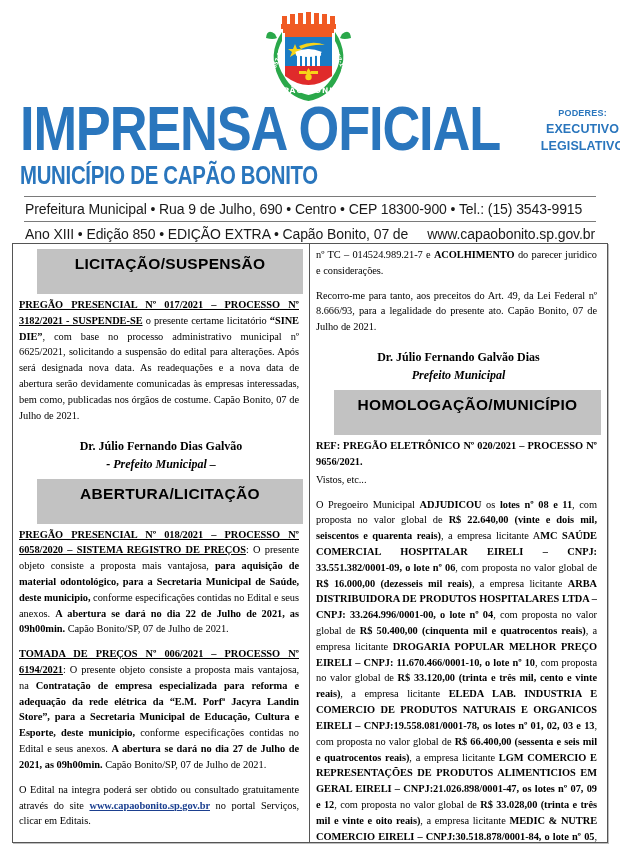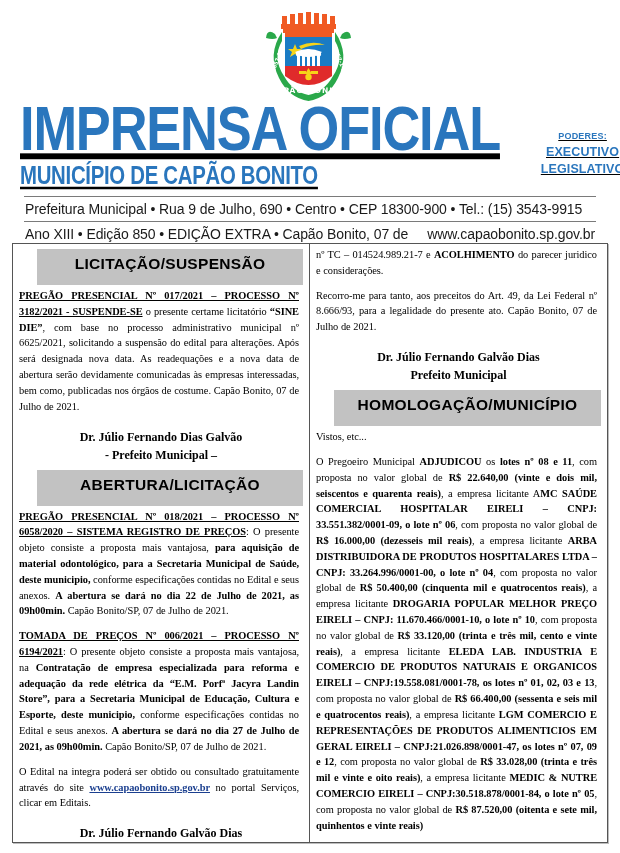--- a/index.html
+++ b/index.html
@@ -14,24 +14,23 @@
     overflow: hidden;
   }
   .page { width: 620px; height: 853px; position: relative; }
 
   
   .masthead { padding: 8px 12px 0 12px; }
   .crest-wrap { display: flex; justify-content: center; align-items: flex-start; height: 104px; text-align: right; }
   .crest { width: 98px; height: 100px; }
 
   .title-row {
-    display: flex; align-items: flex-end;
+    display: flex; 
     padding: 0 8px 0 8px;
     margin-top: -4px;
-    text-decoration: underline;
   }
   .title-left { flex: 1 1 auto; }
   .big-title {
     font-family: "Liberation Sans", sans-serif;
     font-weight: bold;
     font-size: 54px;
     line-height: 0.92;
     letter-spacing: -1.2px;
     color: #2a76bd;
     transform: scaleY(1.18) scaleX(0.97);
@@ -94,21 +93,21 @@
   }
   .col.left { border-right: 1px solid #555; }
 
   .sec-head {
     background: #c2c2c2;
     font-family: "Liberation Sans", sans-serif;
     font-weight: bold;
     font-size: 15.5px;
     text-align: center;
     letter-spacing: .3px;
-    padding: 6px 2px 12px 2px;
+    padding: 6px 2px 21px 2px;
     margin: 2px 0 3px 18px;
     color: #000;
   }
 
   p.body {
     font-size: 10.4px;
     line-height: 1.52;
     text-align: justify;
     margin: 0 4px 0 0;
     letter-spacing: -0.05px;
@@ -118,21 +117,21 @@
   p.tiny-gap { margin-top: 2px; }
 
   .sig {
     text-align: center;
     font-size: 12px;
     font-weight: bold;
     line-height: 1.5;
     margin-top: 13px;
     margin-bottom: 6px;
   }
-  .sig .l2 { font-weight: bold; }
+  .sig .l2 { font-weight: bold; font-style: italic; }
 
   b, strong { font-weight: bold; }
   .u { text-decoration: underline; font-weight: bold; }
   a.link { color: #1b3f8f; font-weight: bold; text-decoration: underline; }
 </style>
 </head>
 <body>
 
 <div class="page">
 
@@ -251,19 +250,20 @@
 
       <p class="body gap">Recorro-me para tanto, aos preceitos do Art. 49, da Lei Federal nº 8.666/93, para a legalidade do presente ato. Capão Bonito, 07 de Julho de 2021.</p>
 
       <div class="sig">
         <div>Dr. Júlio Fernando Galvão Dias</div>
         <div class="l2">Prefeito Municipal</div>
       </div>
 
       <div class="sec-head">HOMOLOGAÇÃO/MUNICÍPIO</div>
 
+      <p class="body"><b>REF: PREGÃO ELETRÔNICO Nº 020/2021 – PROCESSO Nº 9656/2021.</b></p>
       <p class="body tiny-gap">Vistos, etc...</p>
 
       <p class="body gap"><span>O Pregoeiro Municipal </span><b>ADJUDICOU</b><span> os </span><b>lotes nº 08 e 11</b><span>, com proposta no valor global de </span><b>R$ 22.640,00 (vinte e dois mil, seiscentos e quarenta reais)</b><span>, a empresa licitante A</span><b>MC SAÚDE COMERCIAL HOSPITALAR EIRELI – CNPJ: 33.551.382/0001-09, o lote nº 06</b><span>, com proposta no valor global de </span><b>R$ 16.000,00 (dezesseis mil reais)</b><span>, a empresa licitante </span><b>ARBA DISTRIBUIDORA DE PRODUTOS HOSPITALARES LTDA – CNPJ: 33.264.996/0001-00, o lote nº 04</b><span>, com proposta no valor global de </span><b>R$ 50.400,00 (cinquenta mil e quatrocentos reais)</b><span>, a empresa licitante </span><b>DROGARIA POPULAR MELHOR PREÇO EIRELI – CNPJ: 11.670.466/0001-10, o lote nº 10</b><span>, com proposta no valor global de </span><b>R$ 33.120,00 (trinta e três mil, cento e vinte reais)</b><span>, a empresa licitante </span><b>ELEDA LAB. INDUSTRIA E COMERCIO DE PRODUTOS NATURAIS E ORGANICOS EIRELI – CNPJ:19.558.081/0001-78, os lotes nº 01, 02, 03 e 13</b><span>, com proposta no valor global de </span><b>R$ 66.400,00 (sessenta e seis mil e quatrocentos reais)</b><span>, a empresa licitante </span><b>LGM COMERCIO E REPRESENTAÇÕES DE PRODUTOS ALIMENTICIOS EM GERAL EIRELI – CNPJ:21.026.898/0001-47, os lotes nº 07, 09 e 12</b><span>, com proposta no valor global de </span><b>R$ 33.028,00 (trinta e três mil e vinte e oito reais)</b><span>, a empresa licitante </span><b>MEDIC &amp; NUTRE COMERCIO EIRELI – CNPJ:30.518.878/0001-84, o lote nº 05</b><span>, com proposta no valor global de </span><b>R$ 87.520,00 (oitenta e sete mil, quinhentos e vinte reais)</b></p>
 
     </div>
   </div>
 </div>
 
 </body></html>

